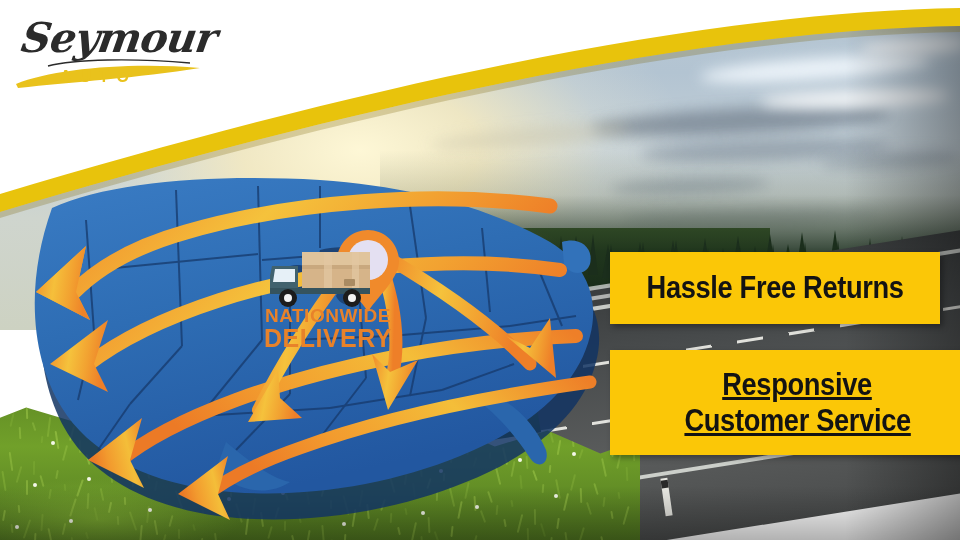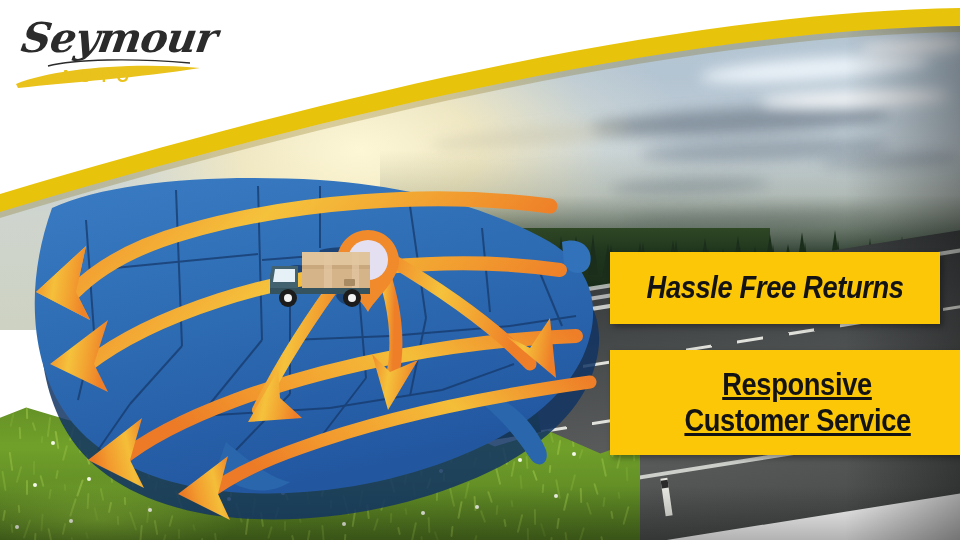--- a/index.html
+++ b/index.html
@@ -122,21 +122,21 @@
     box-shadow:3px 3px 6px rgba(0,0,0,.35);
     display:flex;flex-direction:column;align-items:center;justify-content:center;
     color:#131313;text-align:center;
   }
   .banner .line{
     font-family:"Liberation Sans",sans-serif;font-weight:700;
     font-size:31px;line-height:1.14;letter-spacing:-.4px;
     transform:scaleX(.88);transform-origin:center;white-space:nowrap;
   }
   #banner1{left:610px;top:120px;width:330px;height:94px;}
-  #banner2{left:610px;top:252px;width:330px;height:72px;font-style:italic;}
+  #banner2{left:610px;top:252px;width:330px;height:72px;}
   #banner3{left:610px;top:350px;width:375px;height:105px;text-decoration:underline;}
 
   svg{display:block;}
 </style>
 </head>
 <body>
 
 <div id="stage">
 
   <div class="photo">
@@ -636,20 +636,24 @@
       <path d="M4,16 L30,16 L30,42 L2,42 L2,26 Z" fill="#41626E"></path>
       <path d="M7,19 L27,19 L27,32 L5,32 Z" fill="#E6F0F7"></path>
       <rect x="2" y="38" width="100" height="6" fill="#35535E"></rect>
 
       <circle cx="20" cy="48" r="9" fill="#1C1C1C"></circle>
         <circle cx="20" cy="48" r="4" fill="#F3F3F3"></circle>
       <circle cx="84" cy="48" r="9" fill="#1C1C1C"></circle>
         <circle cx="84" cy="48" r="4" fill="#F3F3F3"></circle>
     </svg>
 
+    <div class="natlabel">
+      <div class="l1">NATIONWIDE</div>
+      <div class="l2">DELIVERY</div>
+    </div>
   </div>
 
 
   <div class="banner" id="banner2">
     <div class="line">Hassle Free Returns</div>
   </div>
 
   <div class="banner" id="banner3">
     <div class="line">Responsive</div>
     <div class="line">Customer Service</div>

